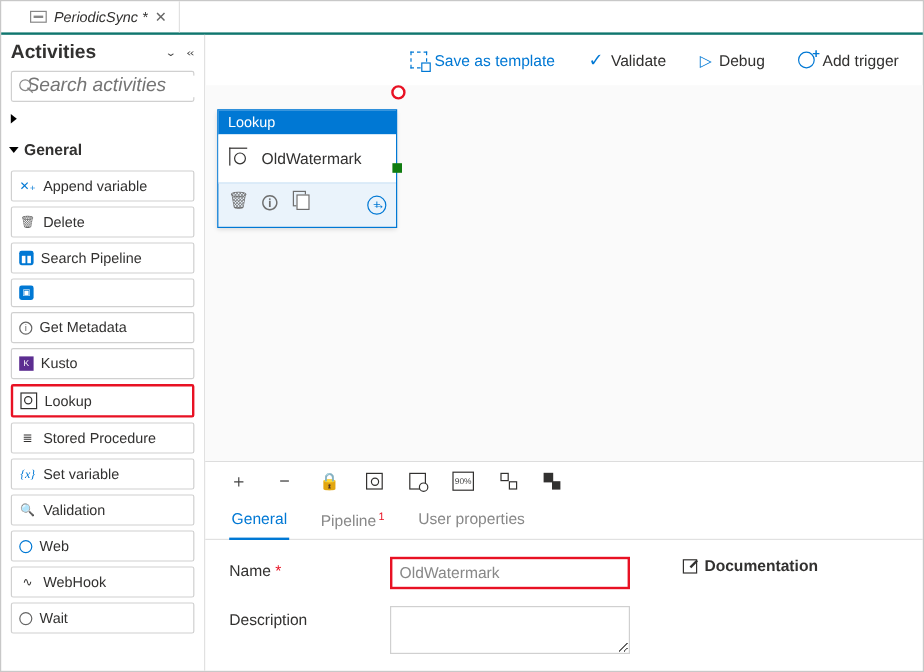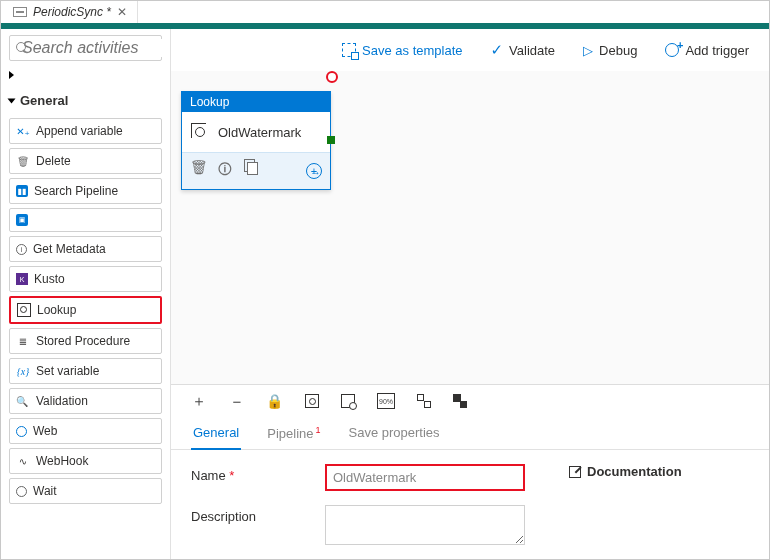--- a/index.html
+++ b/index.html
@@ -1,20 +1,20 @@
 <!DOCTYPE html>
 <html><head>
 <meta charset="utf-8">
 <style>
 * { box-sizing: border-box; margin: 0; padding: 0; font-family: "Segoe UI", -apple-system, sans-serif; }
 html, body { width: 770px; height: 560px; overflow: hidden; background: #fff; color: #323130; font-size: 13px; }
 .root { display: flex; flex-direction: column; width: 100%; height: 100%; border: 1px solid #c8c8c8; }
 
 
-.tabstrip { display: flex; align-items: center; height: 28px; border-bottom: 6px solid #0f766e; padding-left: 2px; }
+.tabstrip { display: flex; align-items: center; height: 28px; border-bottom: 2px solid #0f766e; padding-left: 14px; }
 .tab { display: inline-flex; align-items: center; gap: 6px; padding: 0 10px; height: 100%; border-right: 1px solid #e1e1e1; font-size: 12px; font-style: italic; cursor: pointer; }
 .tab .pipe-icon { width: 14px; height: 10px; border: 1px solid #888; display: inline-flex; align-items: center; justify-content: center; }
 .tab .pipe-icon::before { content: ""; width: 8px; height: 2px; background: #888; }
 .tab .close { font-style: normal; color: #666; }
 
 
 .body { flex: 1; display: flex; min-height: 0; }
 
 
 .sidebar { width: 170px; border-right: 1px solid #e1e1e1; display: flex; flex-direction: column; padding: 6px 8px; gap: 6px; overflow: hidden; }
@@ -125,20 +125,27 @@
     <div class="tab">
       <span class="pipe-icon"></span>
       <span>PeriodicSync *</span>
       <span class="close">✕</span>
     </div>
   </div>
 
   <div class="body">
 
     <div class="sidebar">
+      <div class="side-head">
+        <h2>Activities</h2>
+        <div class="chevrons">
+          <span class="chev">⌄</span>
+          <span class="chev">«</span>
+        </div>
+      </div>
       <div class="searchbox">
         <span class="mag"></span>
         <input type="text" placeholder="Search activities" style="">
       </div>
 
       <div class="cat">
         <span class="tri"></span>
       </div>
       <div class="cat">
         <span class="tri open"></span>
@@ -248,21 +255,21 @@
           <span class="pt pt-box a"></span>
           <span class="pt pt-box b"></span>
           <span class="pt pt-pct">90%</span>
           <span class="pt pt-grid"></span>
           <span class="pt pt-diag"></span>
         </div>
 
         <div class="prop-tabs">
           <div class="ptab active"><span>General</span></div>
           <div class="ptab"><span>Pipeline</span><span class="star">1</span></div>
-          <div class="ptab"><span>Save properties</span></div>
+          <div class="ptab"><span>User properties</span></div>
         </div>
 
         <div class="prop-form">
           <div class="prow">
             <label><span>Name</span> <span class="req">*</span></label>
             <input type="text" value="OldWatermark" style="">
             <span class="doc-link">
               <span class="ext"></span>
               <span>Documentation</span>
             </span>

